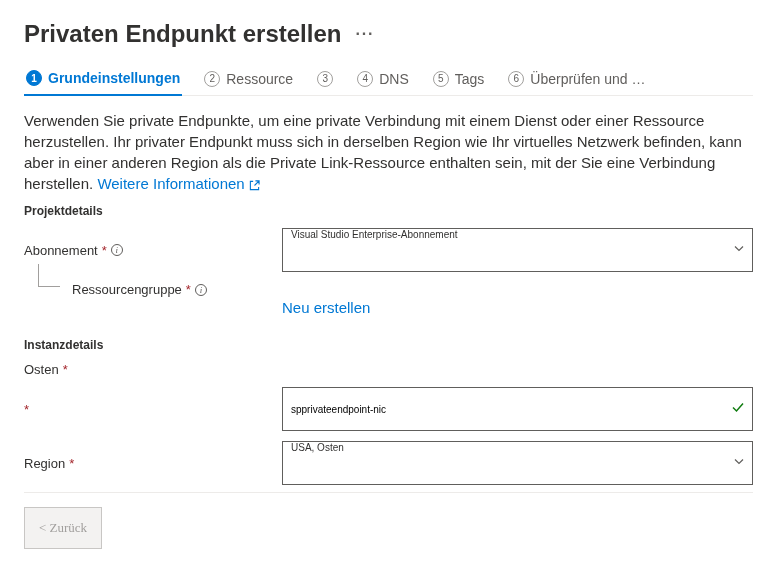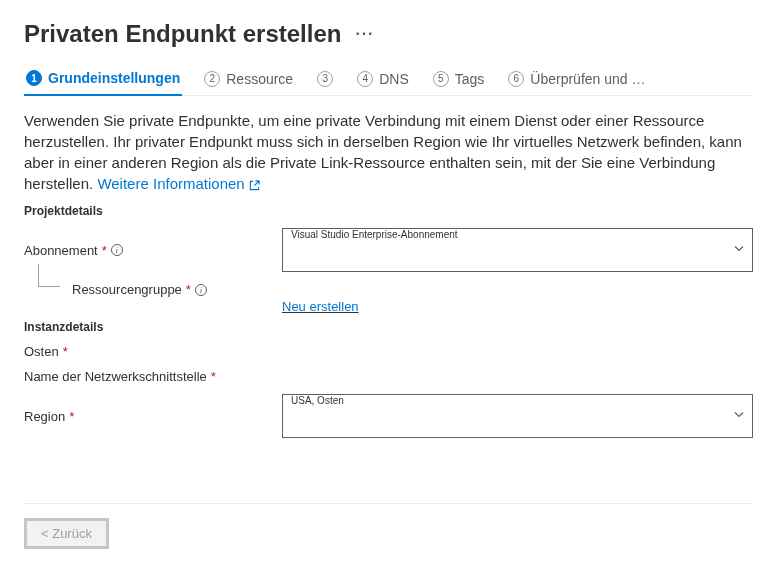--- a/index.html
+++ b/index.html
@@ -154,41 +154,40 @@
       content: '';
       position: absolute;
       left: 10px;
       top: 22px;
       width: 22px;
       height: 1px;
       background: #a19f9d;
     }
     .sublink {
       margin-left: 258px;
-      font-size: 13px;
-      text-decoration: underline;
+      font-size: 15px;
     }
     .sublink a { color: #0078d4; text-decoration: none; }
     .footer {
       position: absolute;
       left: 24px;
       bottom: 20px;
       right: 24px;
       border-top: 1px solid #edebe9;
       padding-top: 14px;
       display: flex;
       gap: 8px;
     }
     .btn {
-      padding: 5px 14px;
+      padding: 12px 14px;
       font-size: 13px;
-      border: 3px solid #a3a3a3;
+      border: 1px solid #a3a3a3;
       background: #fff;
       cursor: pointer;
-      font-family: Liberation Sans, sans-serif;
+      font-family: Liberation Serif, serif;
     }
     .btn.disabled {
       color: #a19f9d;
       border-color: #c8c6c4;
       background: #f3f2f1;
       cursor: not-allowed;
     }
     .tabs-end { overflow: hidden; text-overflow: ellipsis; max-width: 120px; }
   </style>
 </head>
@@ -262,33 +261,40 @@
   <div class="form-label" style="width:210px">
     <span>Ressourcengruppe</span>
     <span class="req">*</span>
     <span class="info-icon">i</span>
   </div>
 </div>
 <div class="sublink">
   <a href="#">Neu erstellen</a>
 </div>
 
-<div class="section-header" style="margin-top:6px">Instanzdetails</div>
+<div class="section-header" style="margin-top:22px">Instanzdetails</div>
 
 <div class="form-row">
   <div class="form-label">
     <span>Osten</span>
       <span class="req">*</span>
   </div>
 </div>
 
 <div class="form-row">
   <div class="form-label">
-    <span>Name der Netzwerkschnittstelle</span>
       <span class="req">*</span>
+  </div>
+  <div class="form-control">
+    <input class="input" value="spprivateendpoint-nic" style="">
+    <span class="check">
+      <svg width="14" height="14" viewBox="0 0 14 14">
+          <path fill="none" stroke="#107c10" stroke-width="1.5" d="M2 7l3.5 3.5L12 3"></path>
+        </svg>
+    </span>
   </div>
 </div>
 
 <div class="form-row">
   <div class="form-label">
     <span>Region</span>
       <span class="req">*</span>
   </div>
   <div class="form-control">
     <div class="select">

